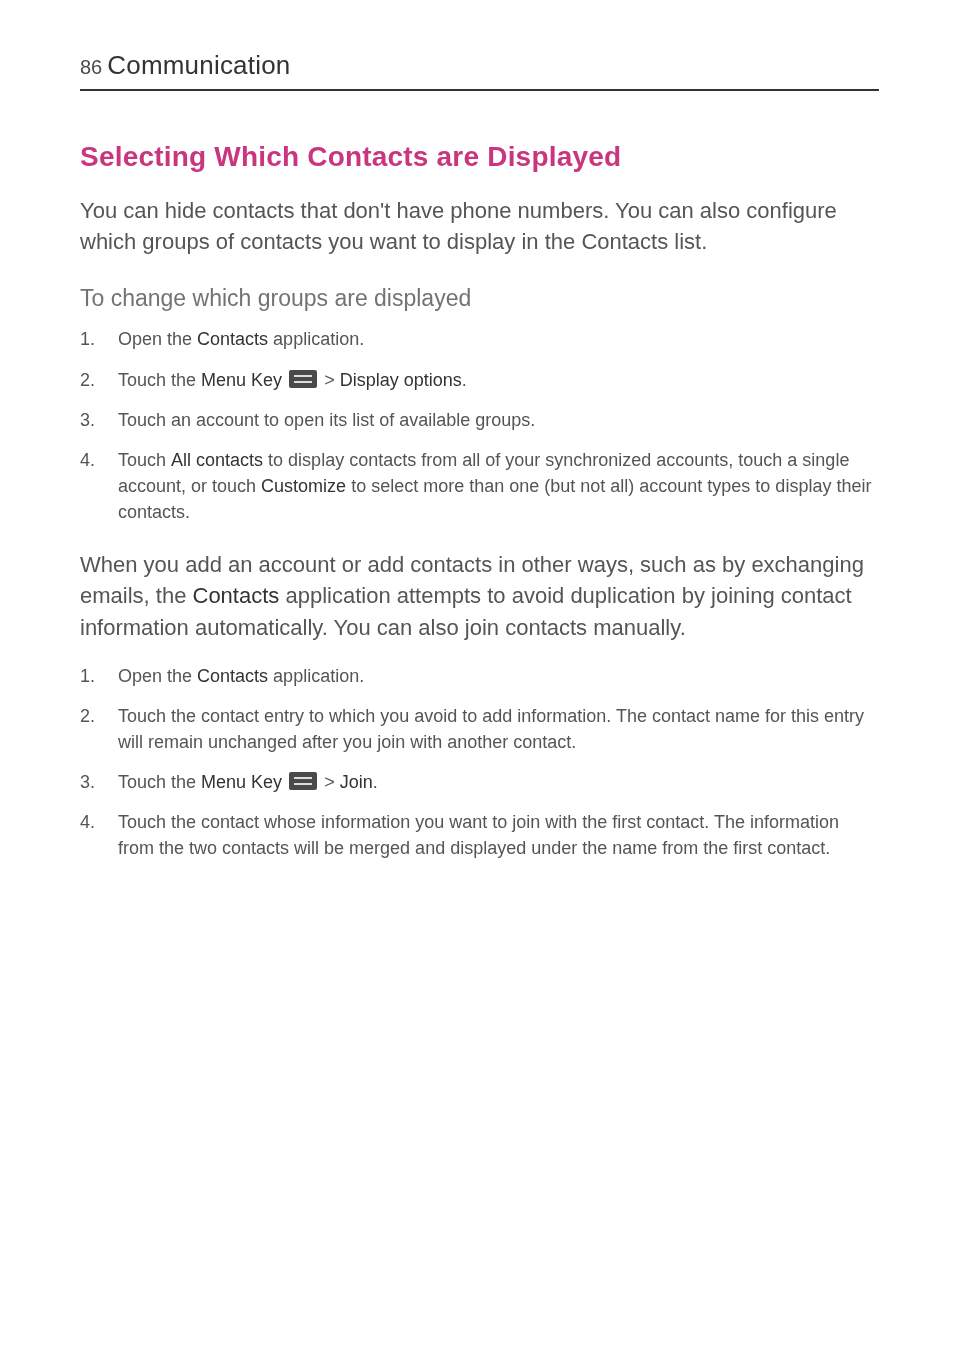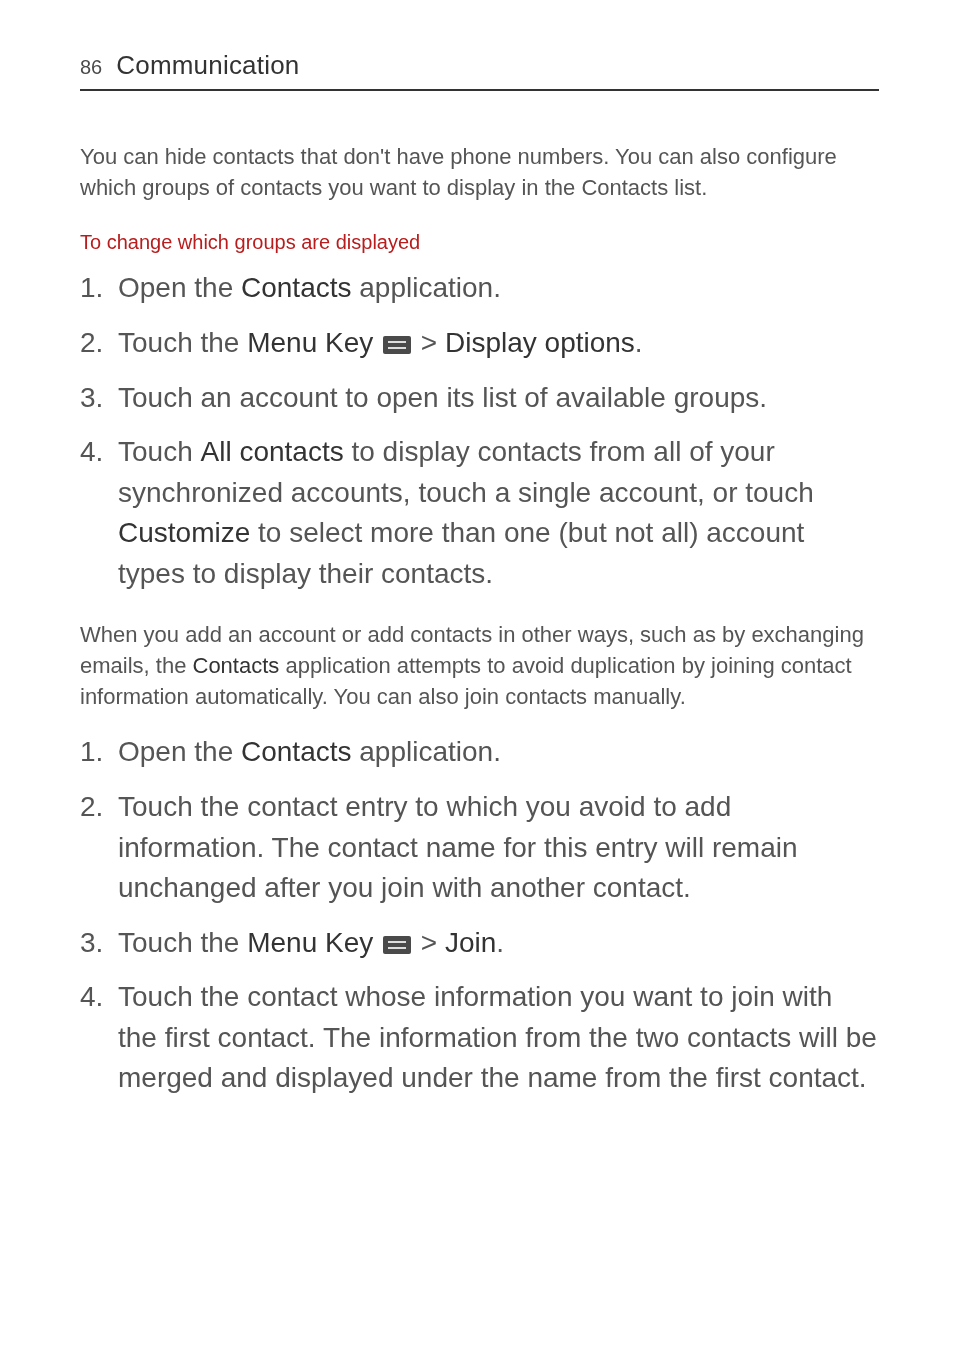--- a/index.html
+++ b/index.html
@@ -13,21 +13,21 @@
   }
   .page {
     width: 954px;
     min-height: 1372px;
     padding: 50px 75px 60px 80px;
     box-sizing: border-box;
   }
   .header-row {
     display: flex;
     align-items: baseline;
-    gap: 14px;
+    gap: 5px;
   }
   .page-number {
     font-size: 20px;
     color: #4b4b4b;
     font-weight: 400;
   }
   .section-chapter {
     font-size: 26px;
     color: #333;
     font-weight: 300;
@@ -39,40 +39,40 @@
     margin: 8px 0 50px 0;
   }
   h2.pink {
     color: #c9357f;
     font-size: 28px;
     font-weight: 600;
     margin: 0 0 22px 0;
     letter-spacing: 0.2px;
   }
   h3.pink-sub {
-    color: #b91c1c;
-    font-size: 20px;
+    color: #737373;
+    font-size: 23px;
     font-weight: 500;
     margin: 28px 0 14px 0;
   }
   p.body {
     font-size: 22px;
     line-height: 1.42;
     margin: 8px 0 20px 0;
     color: #555;
   }
   ol {
     list-style: none;
     counter-reset: step;
     padding: 0;
     margin: 0 0 24px 0;
   }
   ol > li {
     counter-increment: step;
-    font-size: 28px;
+    font-size: 18px;
     line-height: 1.45;
     color: #555;
     padding-left: 38px;
     position: relative;
     margin-bottom: 14px;
   }
   ol > li::before {
     content: counter(step) ".";
     position: absolute;
     left: 0;
@@ -106,20 +106,21 @@
 </head>
 <body>
 
 <div class="page">
   <div class="header-row">
     <span class="page-number">86</span>
     <span class="section-chapter">Communication</span>
   </div>
   <hr class="hr">
 
+  <h2 class="pink">Selecting Which Contacts are Displayed</h2>
   <p class="body">You can hide contacts that don't have phone numbers. You can also configure which groups of contacts you want to display in the Contacts list.</p>
 
   <h3 class="pink-sub">To change which groups are displayed</h3>
 
   <ol>
     <li>
       <span>Open the </span><span class="bold-dark">Contacts</span><span> application.</span>
     </li>
     <li>
       <span>Touch the </span><span class="bold-dark">Menu Key</span>

